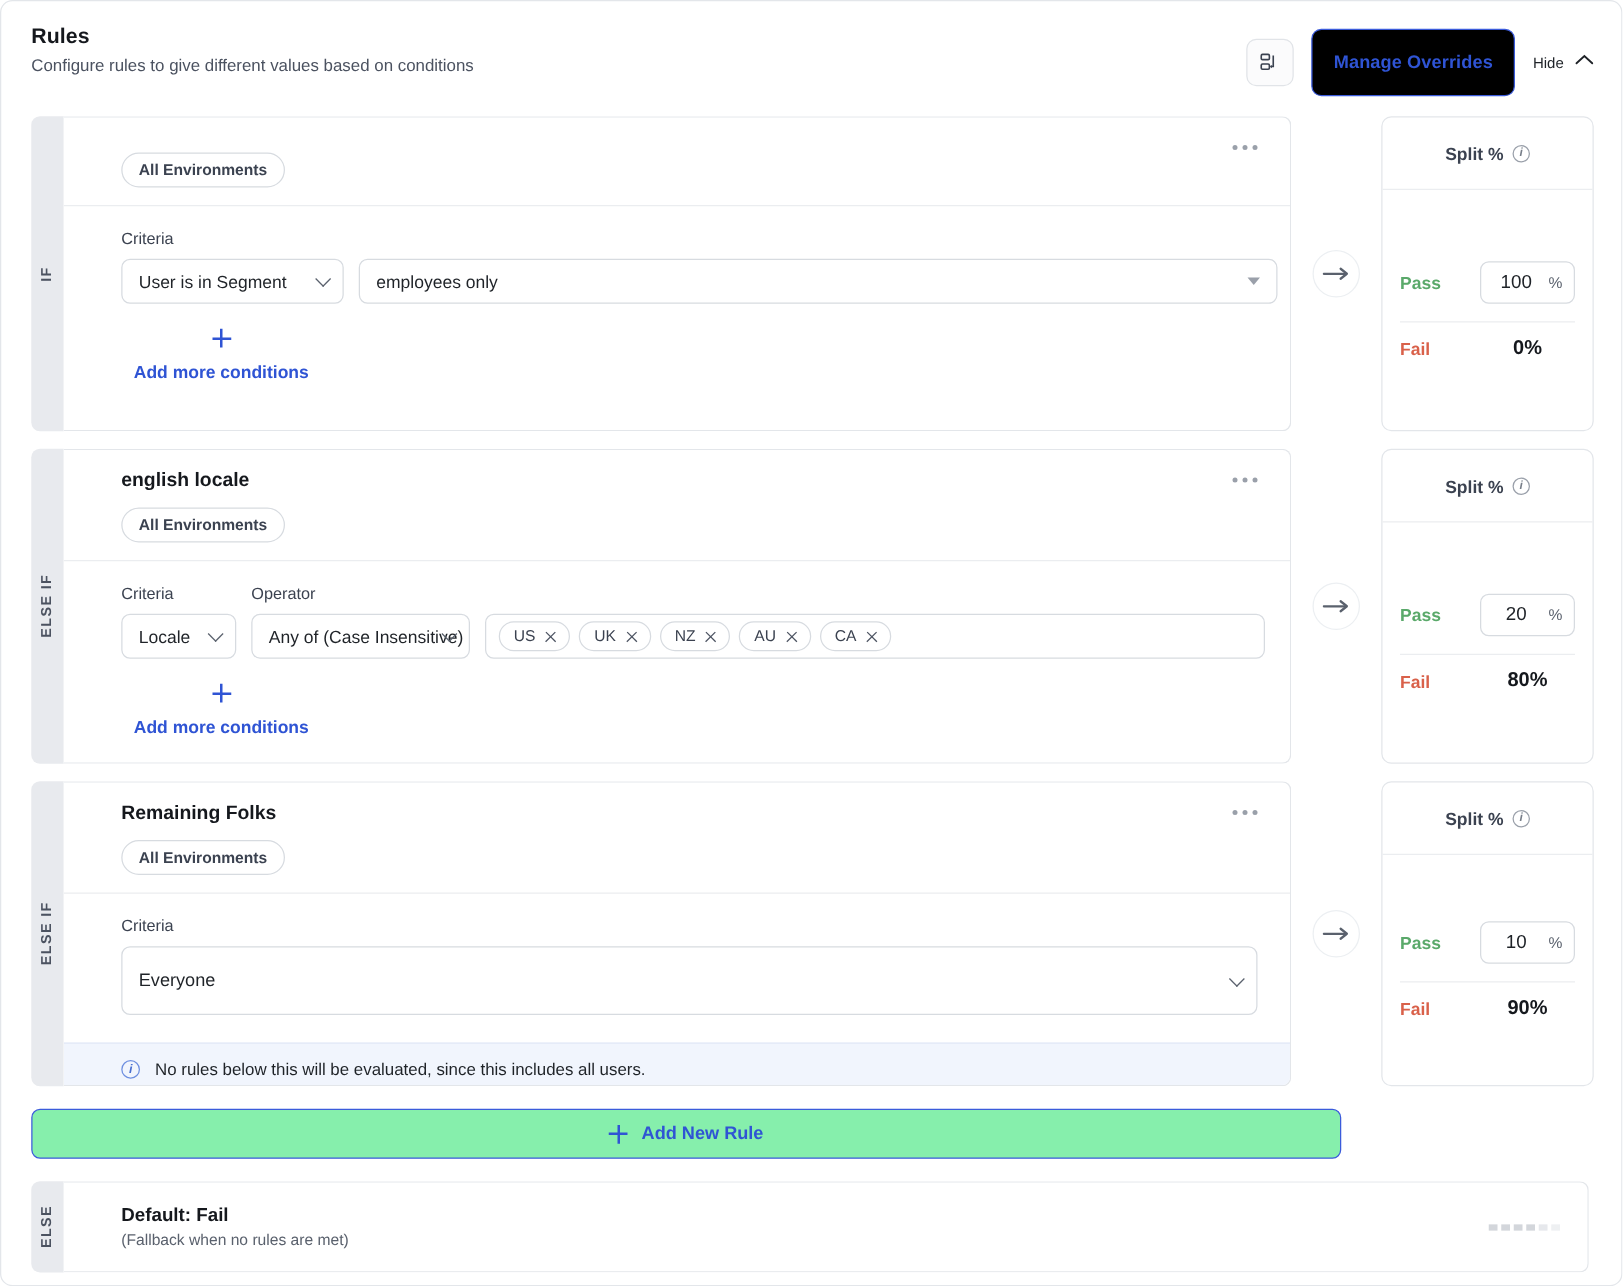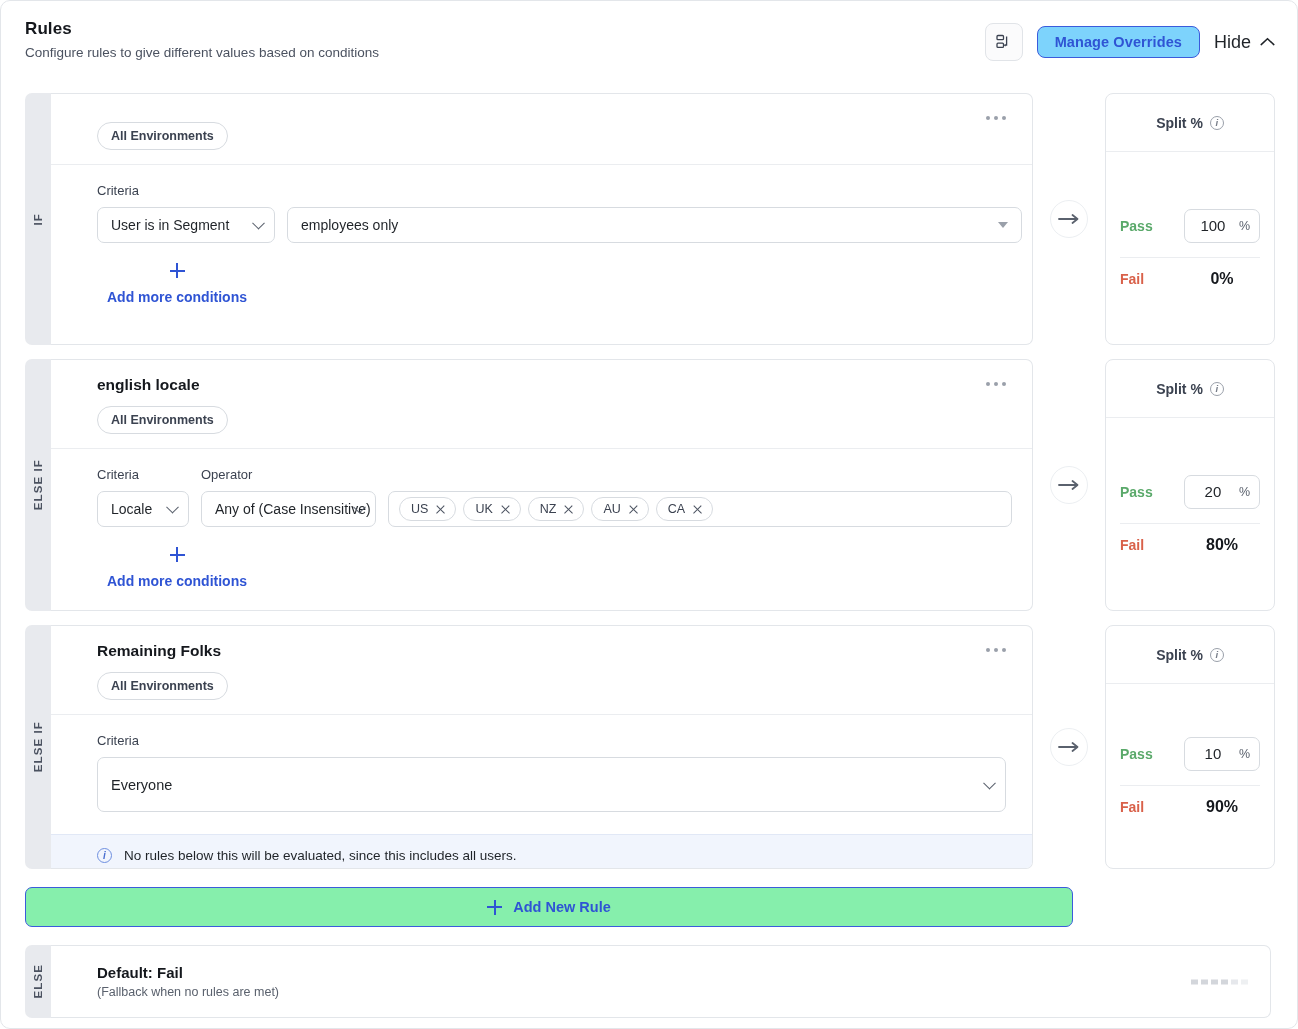--- a/index.html
+++ b/index.html
@@ -29,27 +29,27 @@
   .hdr-right {
     position: absolute; right: 22px; top: 22px;
     display: flex; align-items: center; gap: 14px;
   }
   .icon-btn {
     width: 38px; height: 38px; border: 1px solid #e1e4e8; border-radius: 8px;
     background: #fbfbfc; display: flex; align-items: center; justify-content: center;
     cursor: pointer;
   }
   .btn-outline {
-    height: 32px; padding: 0 17px; border: 1.5px solid #3b5bdb; border-radius: 8px;
-    background: #7dd3fc; color: #2f54d4; font-size: 14.5px; font-weight: 700;
+    height: 54px; padding: 0 17px; border: 1.5px solid #3b5bdb; border-radius: 8px;
+    background: #000000; color: #2f54d4; font-size: 14.5px; font-weight: 700;
     display: flex; align-items: center; cursor: pointer; letter-spacing: .1px;
   }
   .hide-btn {
-    display: flex; align-items: center; gap: 9px; cursor: pointer;
-    font-size: 18px; color: #1f2328; font-weight: 400;
+    display: flex; align-items: flex-start; gap: 9px; cursor: pointer;
+    font-size: 12px; color: #1f2328; font-weight: 400;
   }
 
   
   .rules-wrap { position: absolute; left: 24px; top: 92px; width: 1250px; }
 
   .rule-row { position: relative; display: flex; align-items: stretch; }
 
   .rail {
     width: 26px; flex: 0 0 26px;
     background: #e8eaee;

